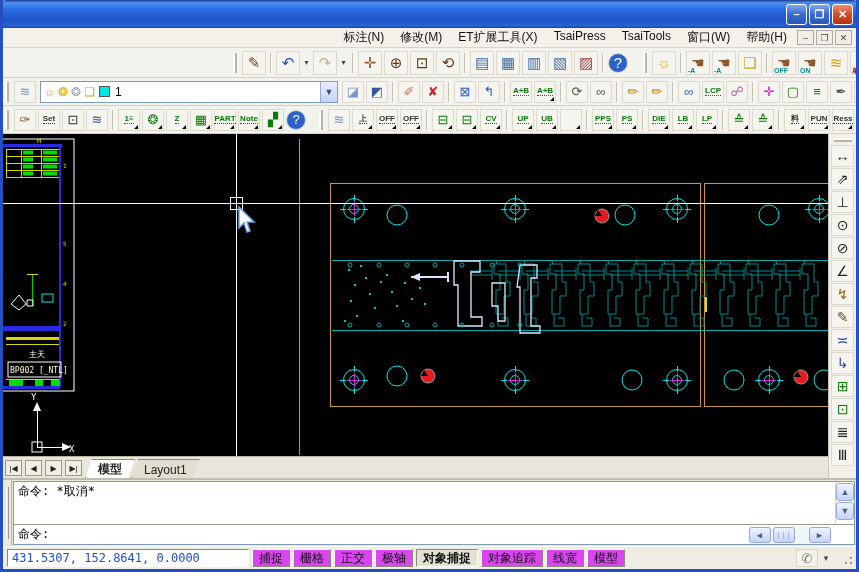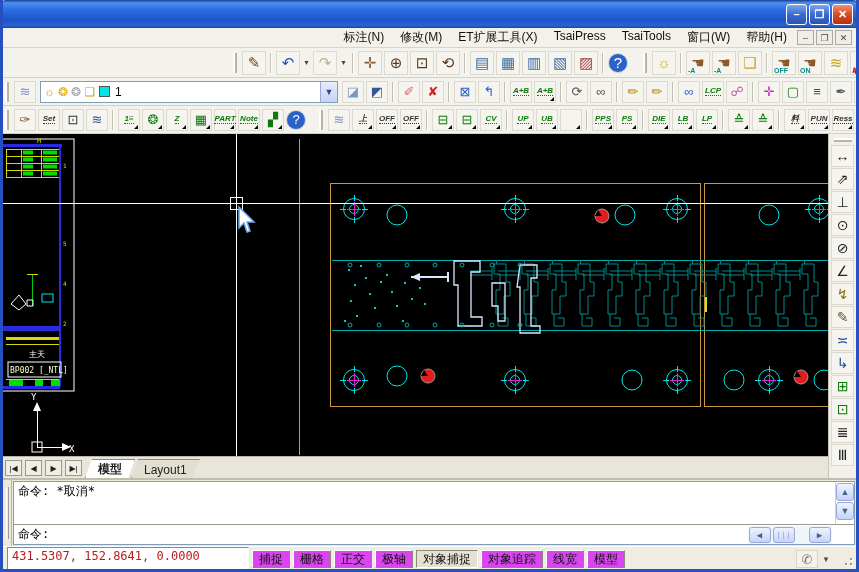--- a/index.html
+++ b/index.html
@@ -26,21 +26,21 @@
   
   .toolrow{ background:#f4f2ec; border-bottom:1px solid #d4d1c2; display:flex; align-items:center; overflow:hidden; }
   .row1{ height:30px; flex:0 0 30px; }
   .row2{ height:28px; flex:0 0 28px; }
   .row3{ height:28px; flex:0 0 28px; }
   .tbtn{ width:24px; height:24px; position:relative; display:flex; align-items:center; justify-content:center;
     border:1px solid #dcdacf; background:#f6f4ee; margin:0 1px; flex:0 0 auto; }
   .row2 .tbtn,.row3 .tbtn{ width:22px; height:22px; }
   .gicon{ font-size:15px; line-height:1; }
   .row2 .gicon,.row3 .gicon{ font-size:13px; }
-  .ticon{ font-size:8px; font-weight:bold; letter-spacing:0; border-bottom:1px dotted currentColor; line-height:1;font-style:italic; }
+  .ticon{ font-size:8px; font-weight:bold; letter-spacing:0; border-bottom:1px dotted currentColor; line-height:1; }
   .flyout{ position:absolute; right:1px; bottom:1px; width:0; height:0;
     border-left:4px solid transparent; border-bottom:4px solid #000; }
   .sub{ position:absolute; left:1px; bottom:0px; font-size:7px; font-weight:bold; line-height:1; }
   .sep{ width:2px; height:20px; border-left:1px solid #c2bfb0; border-right:1px solid #fff; margin:0 3px; flex:0 0 auto;}
   .grip{ width:4px; height:20px; border-left:2px solid #fff; border-right:2px solid #b8b5a6; margin:0 4px 0 2px; flex:0 0 auto;}
   .spacer{ flex:0 0 auto; }
   .ddarrow{ width:11px; height:24px; display:flex; align-items:center; justify-content:center; font-size:8px; color:#444; flex:0 0 auto;}
   
   .layercombo{ width:298px; height:22px; background:#fff; border:1px solid #7f9db9; display:flex; align-items:center;
     margin:0 3px; flex:0 0 auto; }
@@ -79,25 +79,25 @@
     background:linear-gradient(180deg,#f0f3fe,#c6d3f7); color:#4d6185; font-size:9px;
     display:flex; align-items:center; justify-content:center; }
   .cmd-prompt{ height:20px; border-top:1px solid #9a9a8c; display:flex; align-items:center;
     font-family:"DejaVu Sans Mono", monospace; font-size:12px; padding-left:4px; }
   .hscroll{ margin-left:auto; margin-right:22px; display:flex; align-items:center; background:#eef6f8; height:18px; }
   .hthumb{ width:22px; height:16px; border:1px solid #9aa8d9; border-radius:3px;
     background:linear-gradient(180deg,#f0f3fe,#c6d3f7); margin:0 1px; display:flex; align-items:center; justify-content:center;
     color:#8a9ac9; font-size:7px; letter-spacing:1px;}
   
   .statusbar{ flex:0 0 23px; background:#efede2; border-top:1px solid #fff; display:flex; align-items:center; padding:0 4px; }
-  .coords{ width:242px; height:24px; background:#fff; border:1px solid; border-color:#8a8a7a #fff #fff #8a8a7a;
-    font-family:"DejaVu Sans Mono", monospace; font-size:12px; color:#b91c1c; padding:1px 4px; }
+  .coords{ width:242px; height:18px; background:#fff; border:1px solid; border-color:#8a8a7a #fff #fff #8a8a7a;
+    font-family:"DejaVu Sans Mono", monospace; font-size:12px; color:#1d4ed8; padding:1px 4px; }
   .stgl{ height:18px; padding:1px 6px; margin-left:3px; font-size:12px; color:#111; display:flex; align-items:center;
     border:1px solid; border-color:#fff #8a8a7a #8a8a7a #fff; background:#d946ef; white-space:nowrap; }
-  .stgl.pressed{ border-color:#8a8a7a #fff #fff #8a8a7a; background:#e4e1d3; }
+  .stgl.pressed{ border-color:#8a8a7a #fff #fff #8a8a7a; background:#e4e1d3;font-weight:bold; }
   .st-right{ margin-left:auto; display:flex; align-items:center; }
   .st-ico{ width:22px; height:18px; display:flex; align-items:center; justify-content:center; color:#777; font-size:13px;
     border:1px solid #d8d5c6; background:#f4f2ea; margin-left:4px;}
   .st-dd{ width:16px; color:#444; font-size:9px; text-align:center; }
   .st-grip{ width:12px; height:12px; margin-left:6px; position:relative; }
   .st-grip b{ position:absolute; width:2px; height:2px; background:#9a9788; box-shadow:1px 1px 0 #fff; }
 </style>
 </head>
 <body>
 

